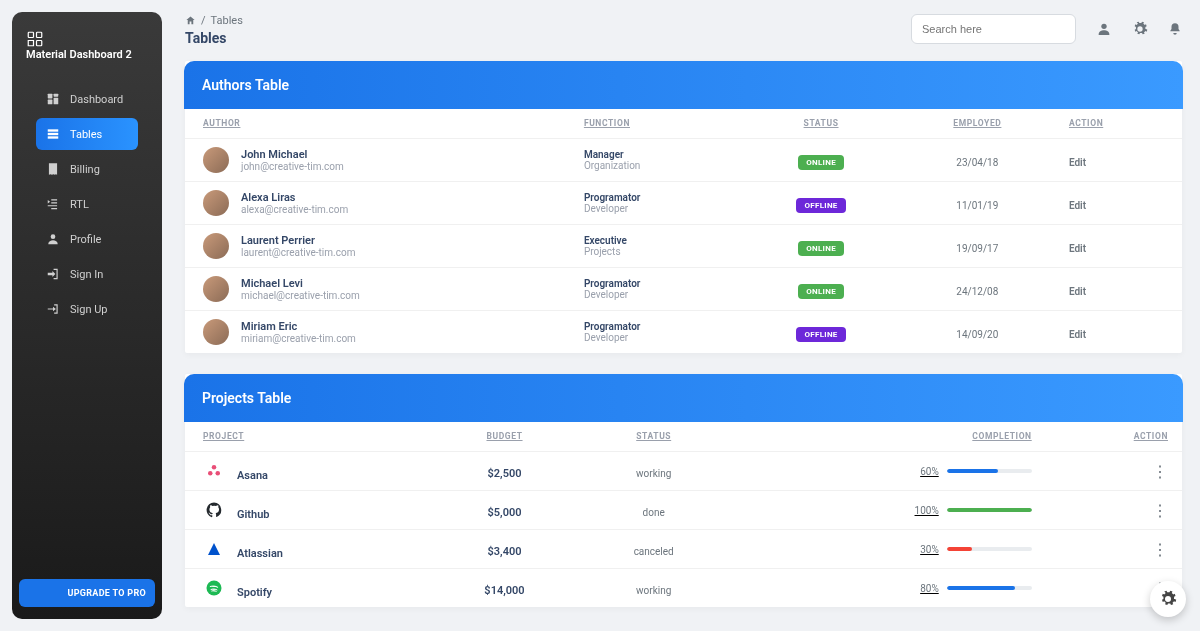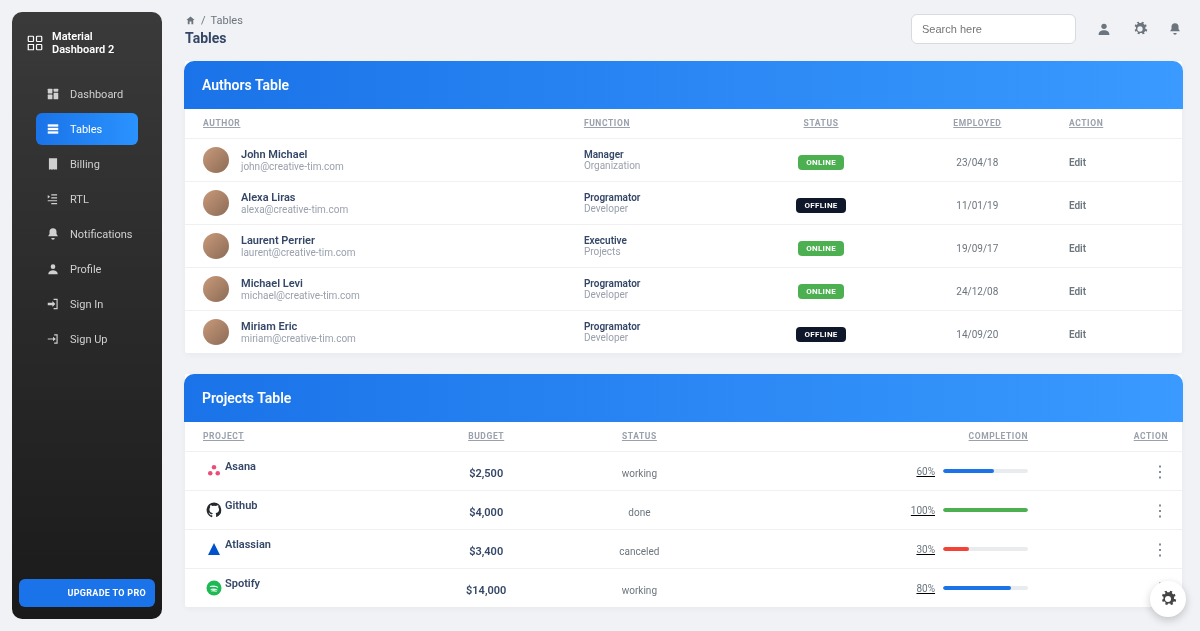--- a/index.html
+++ b/index.html
@@ -1,20 +1,20 @@
 <!DOCTYPE html>
 <html><head>
 <meta charset="utf-8">
 <style>
 * { margin: 0; padding: 0; box-sizing: border-box; }
 body { font-family: -apple-system, BlinkMacSystemFont, "Segoe UI", Roboto, Helvetica, Arial, sans-serif; background: #f0f2f5; overflow-x: hidden; width: 1200px; height: 631px; }
 
 
 .sidebar { position: fixed; left: 12px; top: 12px; bottom: 12px; width: 150px; background: linear-gradient(180deg, #3a3a3a 0%, #1a1a1a 100%); border-radius: 10px; padding: 12px 0; display: flex; flex-direction: column; }
-.brand { display: flex; align-items: center; padding: 6px 14px 14px; color: #fff; font-size: 11px; font-weight: 600; }
+.brand { display: flex; padding: 6px 14px 14px; color: #fff; font-size: 11px; font-weight: 600; flex-direction: column; }
 .brand-icon { width: 18px; height: 18px; margin-right: 8px; flex-shrink: 0; }
 .nav-items { flex: 1; padding: 8px 24px; }
 .nav-item { display: flex; align-items: center; padding: 9px 10px; color: #d0d0d0; font-size: 11px; border-radius: 6px; margin-bottom: 3px; cursor: pointer; }
 .nav-item.active { background: linear-gradient(90deg, #1a73e8, #2a93ff); color: #fff; }
 .nav-item .icon { width: 14px; height: 14px; margin-right: 10px; flex-shrink: 0; display: flex; align-items: center; justify-content: center; }
 .upgrade { margin: 0 7px; background: #1a73e8; color: #fff; text-align: right; font-size: 9px; font-weight: 700; padding: 9px; border-radius: 6px; cursor: pointer; letter-spacing: 0.3px; }
 
 
 .main { margin-left: 175px; padding: 14px 18px 14px 10px; }
 .topbar { display: flex; align-items: flex-start; justify-content: space-between; margin-bottom: 16px; }
@@ -35,28 +35,28 @@
 td { padding: 8px 14px; border-top: 1px solid #f0f0f0; vertical-align: middle; }
 td:first-child { padding-left: 18px; }
 .author-cell { display: flex; align-items: center; gap: 12px; }
 .avatar { width: 26px; height: 26px; border-radius: 50%; background: linear-gradient(135deg,#c99a7a,#8b6b56); flex-shrink: 0; }
 .author-name { font-size: 11px; font-weight: 600; color: #344767; }
 .author-email { font-size: 10px; color: #9aa0ac; }
 .func-role { font-size: 10px; font-weight: 600; color: #344767; }
 .func-dept { font-size: 10px; color: #9aa0ac; }
 .badge { display: inline-block; font-size: 8px; font-weight: 700; padding: 3px 8px; border-radius: 4px; color: #fff; letter-spacing: 0.3px; }
 .badge.online { background: #4caf50; }
-.badge.offline { background: #0f172a; text-align: right; }
+.badge.offline { background: #6d28d9; text-align: right; }
 .date { font-size: 10px; color: #6c757d; }
 .action-link { font-size: 10px; color: #6c757d; font-weight: 600; cursor: pointer; }
 .th-center { text-align: center; }
 .td-center { text-align: center; }
 
 
-.proj-cell { display: flex; align-items: flex-start; }
+.proj-cell { display: flex; align-items: flex-end; gap: 12px; }
 .proj-icon { width: 22px; height: 22px; border-radius: 50%; display: flex; align-items: center; justify-content: center; flex-shrink: 0; }
 .proj-name { font-size: 11px; font-weight: 600; color: #344767; }
 .budget { font-size: 11px; font-weight: 600; color: #344767; }
 .pstatus { font-size: 10px; color: #6c757d; }
 .completion { display: flex; align-items: center; gap: 8px; justify-content: flex-end; text-decoration: underline; }
 .pct { font-size: 10px; color: #6c757d; white-space: nowrap; }
 .bar { width: 85px; height: 4px; background: #e9ecef; border-radius: 2px; overflow: hidden; }
 .bar-fill { height: 100%; border-radius: 2px; }
 .more-dots { color: #6c757d; cursor: pointer; font-size: 16px; line-height: 1; }
 
@@ -114,28 +114,20 @@
         <span class="icon">
           <svg width="14" height="14" viewBox="0 0 24 24" fill="currentColor">
             <path d="M9 4h10v2H9zm0 5h10v2H9zm-6 5h16v2H3zm6 5h10v2H9zM3 5l4 3-4 3z"></path>
           </svg>
         </span>
         <span>RTL</span>
       </div>
       <div class="nav-item">
         <span class="icon">
           <svg width="14" height="14" viewBox="0 0 24 24" fill="currentColor">
-            <path d="M12 2a6 6 0 00-6 6v4l-2 3v1h16v-1l-2-3V8a6 6 0 00-6-6zm0 20a3 3 0 003-3H9a3 3 0 003 3z"></path>
-          </svg>
-        </span>
-        <span>Notifications</span>
-      </div>
-      <div class="nav-item">
-        <span class="icon">
-          <svg width="14" height="14" viewBox="0 0 24 24" fill="currentColor">
             <circle cx="12" cy="8" r="4"></circle>
             <path d="M4 20c0-4 4-6 8-6s8 2 8 6v1H4z"></path>
           </svg>
         </span>
         <span>Profile</span>
       </div>
       <div class="nav-item">
         <span class="icon">
           <svg width="14" height="14" viewBox="0 0 24 24" fill="currentColor">
             <path d="M11 7l5 5-5 5v-3H3v-4h8zM20 3h-7v2h5v14h-5v2h7z"></path>
@@ -339,21 +331,21 @@
             <td>
               <div class="proj-cell">
                 <div class="proj-icon">
                   <svg width="18" height="18" viewBox="0 0 24 24" fill="#24292e">
                     <path d="M12 2a10 10 0 00-3 19.5c.5 0 .7-.2.7-.5v-2c-2.8.6-3.4-1.3-3.4-1.3-.5-1.2-1.1-1.5-1.1-1.5-.9-.6 0-.6 0-.6 1 0 1.6 1 1.6 1 .9 1.6 2.4 1.1 3 .8 0-.7.4-1.1.7-1.4-2.2-.3-4.6-1.1-4.6-5 0-1.1.4-2 1-2.7 0-.3-.4-1.3.1-2.6 0 0 .9-.3 2.8 1a9.6 9.6 0 015 0c1.9-1.3 2.8-1 2.8-1 .5 1.3.1 2.3.1 2.6.6.7 1 1.6 1 2.7 0 3.9-2.4 4.7-4.6 5 .4.3.7 1 .7 1.9v2.8c0 .3.2.6.7.5A10 10 0 0012 2z"></path>
                   </svg>
                 </div>
                 <div class="proj-name">Github</div>
               </div>
             </td>
-            <td class="td-center"><span class="budget">$4,000</span></td>
+            <td class="td-center"><span class="budget">$5,000</span></td>
             <td class="td-center"><span class="pstatus">done</span></td>
             <td>
               <div class="completion">
                 <span class="pct">100%</span>
                 <div class="bar">
                   <div class="bar-fill" style="width:100%;background:#4caf50"></div>
                 </div>
               </div>
             </td>
             <td style="text-align:right"><span class="more-dots">⋮</span></td>

